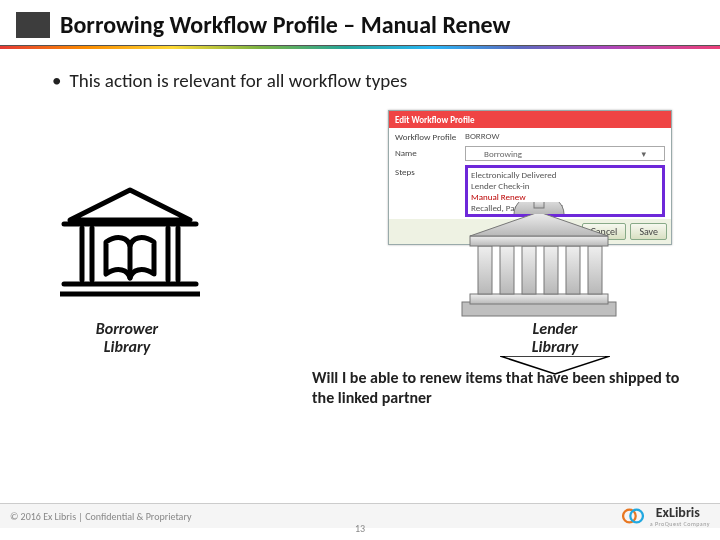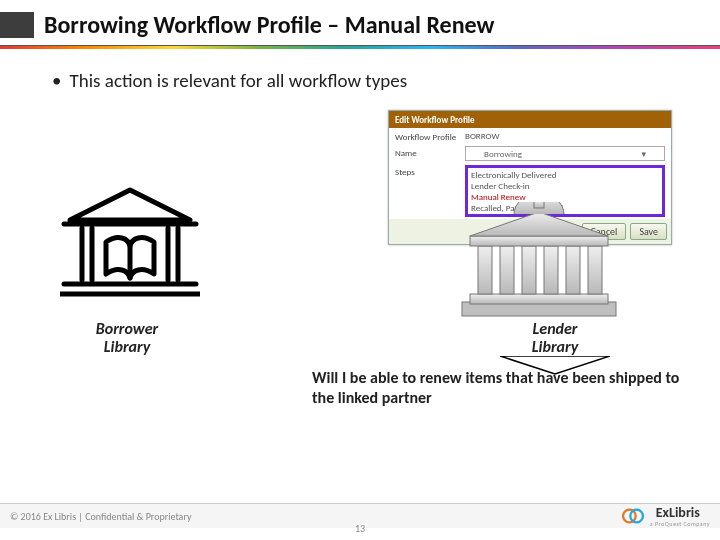--- a/index.html
+++ b/index.html
@@ -14,21 +14,21 @@
     position: relative;
   }
   .slide {
     width: 720px;
     height: 540px;
     position: relative;
   }
   .title-row {
     display: flex;
     align-items: center;
-    padding: 10px 0 6px 0;
+    padding: 10px 0 6px 16px;
   }
   .title-block {
     width: 34px;
     height: 26px;
     background: #3d3d3d;
     margin-right: 10px;
   }
   .slide-title {
     font-weight: 700;
     font-size: 24px;
@@ -63,21 +63,21 @@
     right: 12px;
     top: 0;
     width: 282px;
     background: #ffffff;
     border: 1px solid #9aa;
     font-size: 9px;
     color: #555;
     box-shadow: 0 0 2px rgba(0,0,0,0.3);
   }
   .panel-head {
-    background: #a16207;
+    background: #ef4444;
     color: #fff;
     padding: 3px 6px;
     font-weight: 700;
     font-size: 9px;
   }
   .panel-row {
     display: flex;
     padding: 2px 6px;
     align-items: flex-start;
   }

